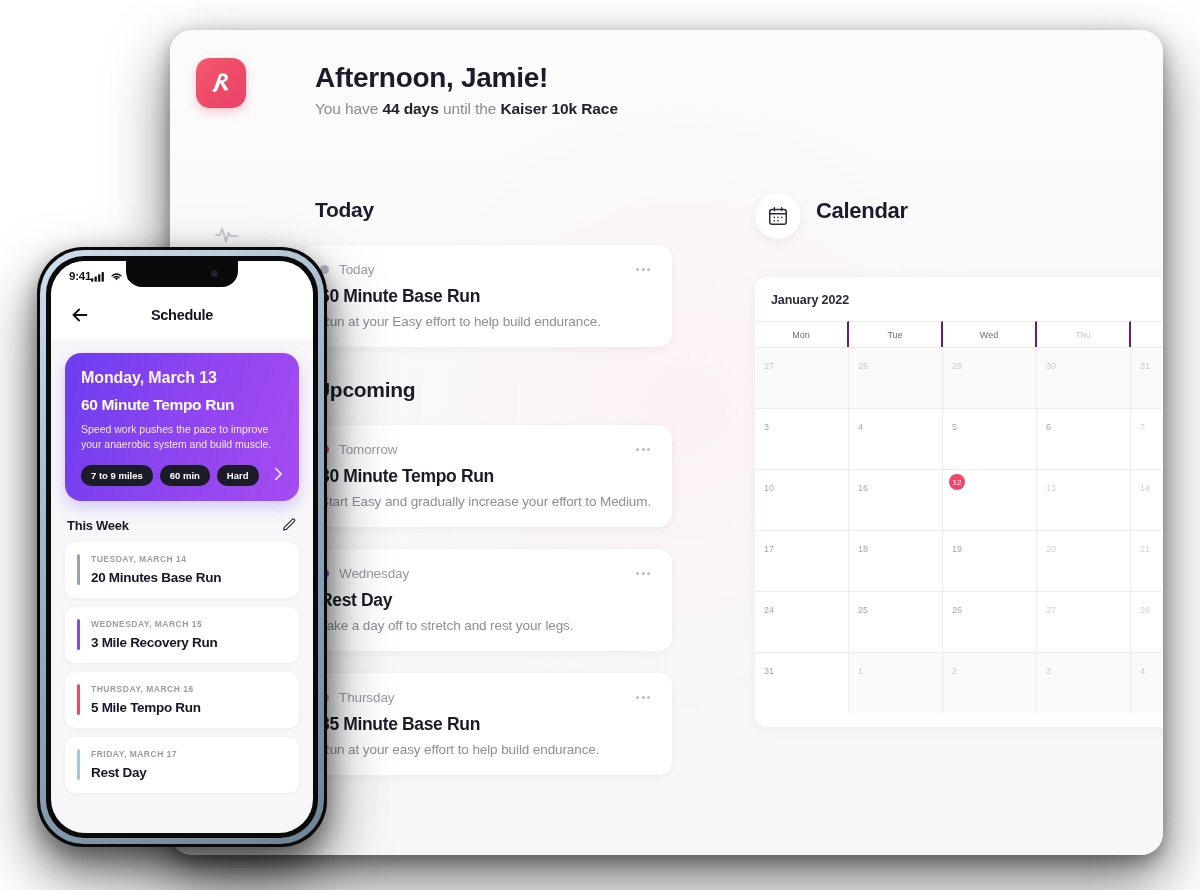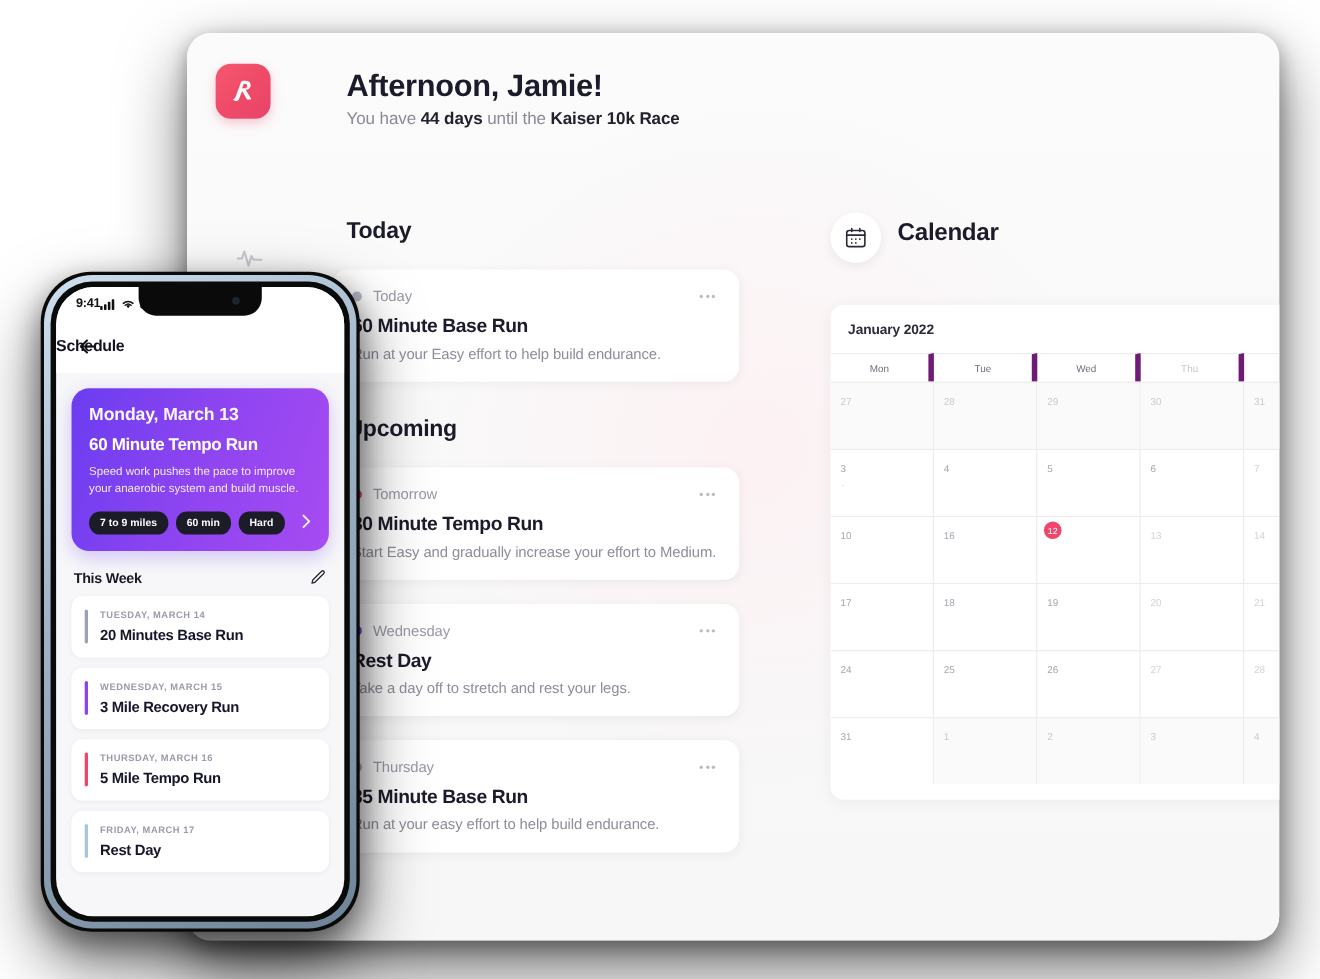--- a/index.html
+++ b/index.html
@@ -90,21 +90,21 @@
     position:absolute; left:585px; top:247px;
     width:470px; height:450px;
     background:#ffffff; border-radius:12px;
     box-shadow:0 2px 14px rgba(25,25,60,.05);
     overflow:hidden;
   }
   .cal-month { font-size:12.5px; font-weight:700; color:#2a2a38; padding:16px 0 14px 16px; letter-spacing:-.1px; }
   .cal-grid { display:grid; grid-template-columns: repeat(5, 1fr); }
   .cal-hcell {
     height:26px; display:flex; align-items:center; justify-content:center;
-    font-size:9px; color:#6d6d7d; border-top:1px solid #ececed; border-right:5px solid #701a75;
+    font-size:9px; color:#6d6d7d; border-top:1px solid #ececed; border-right:2px solid #701a75;
   }
   .cal-hcell.faded { color:#c7c7d0; }
   .cal-cell {
     height:61px; border-top:1px solid #ececed; border-right:1px solid #ececed;
     padding:7px 0 0 9px; position:relative;
   }
   .cal-num { font-size:9px; color:#a6a6b2; }
   .cal-cell.dim { background:#fafafa; }
   .cal-cell.dim .cal-num { color:#c9c9d2; }
   .cal-cell.faded .cal-num { color:#d2d2da; }
@@ -146,21 +146,21 @@
     padding:0 18px; z-index:5;
   }
   .sb-time { font-size:11.5px; font-weight:700; color:#111; letter-spacing:-.2px; }
   .sb-right { display:flex; align-items:center; gap:4px; }
   .navbar {
     height:48px; background:#fff; display:flex; align-items:center;
     padding:0 18px; position:relative;
   }
   .nav-back { width:22px; height:22px; color:#111; cursor:pointer; }
   .nav-title {
-    position:absolute; left:0; right:0; 
+    position:absolute; left:0; right:0; text-align:center;
     font-size:14.5px; font-weight:700; color:#131320; letter-spacing:-.3px;
     pointer-events:none;
   }
   .phone-content { padding:14px 14px 0 14px; }
   .hero {
     border-radius:16px; padding:16px 16px 15px 16px;
     background: linear-gradient(110deg,#6a3df0 0%, #8b44f0 45%, #a74bf2 100%);
     box-shadow:0 6px 16px rgba(110,60,230,.26);
     color:#fff;
   }

